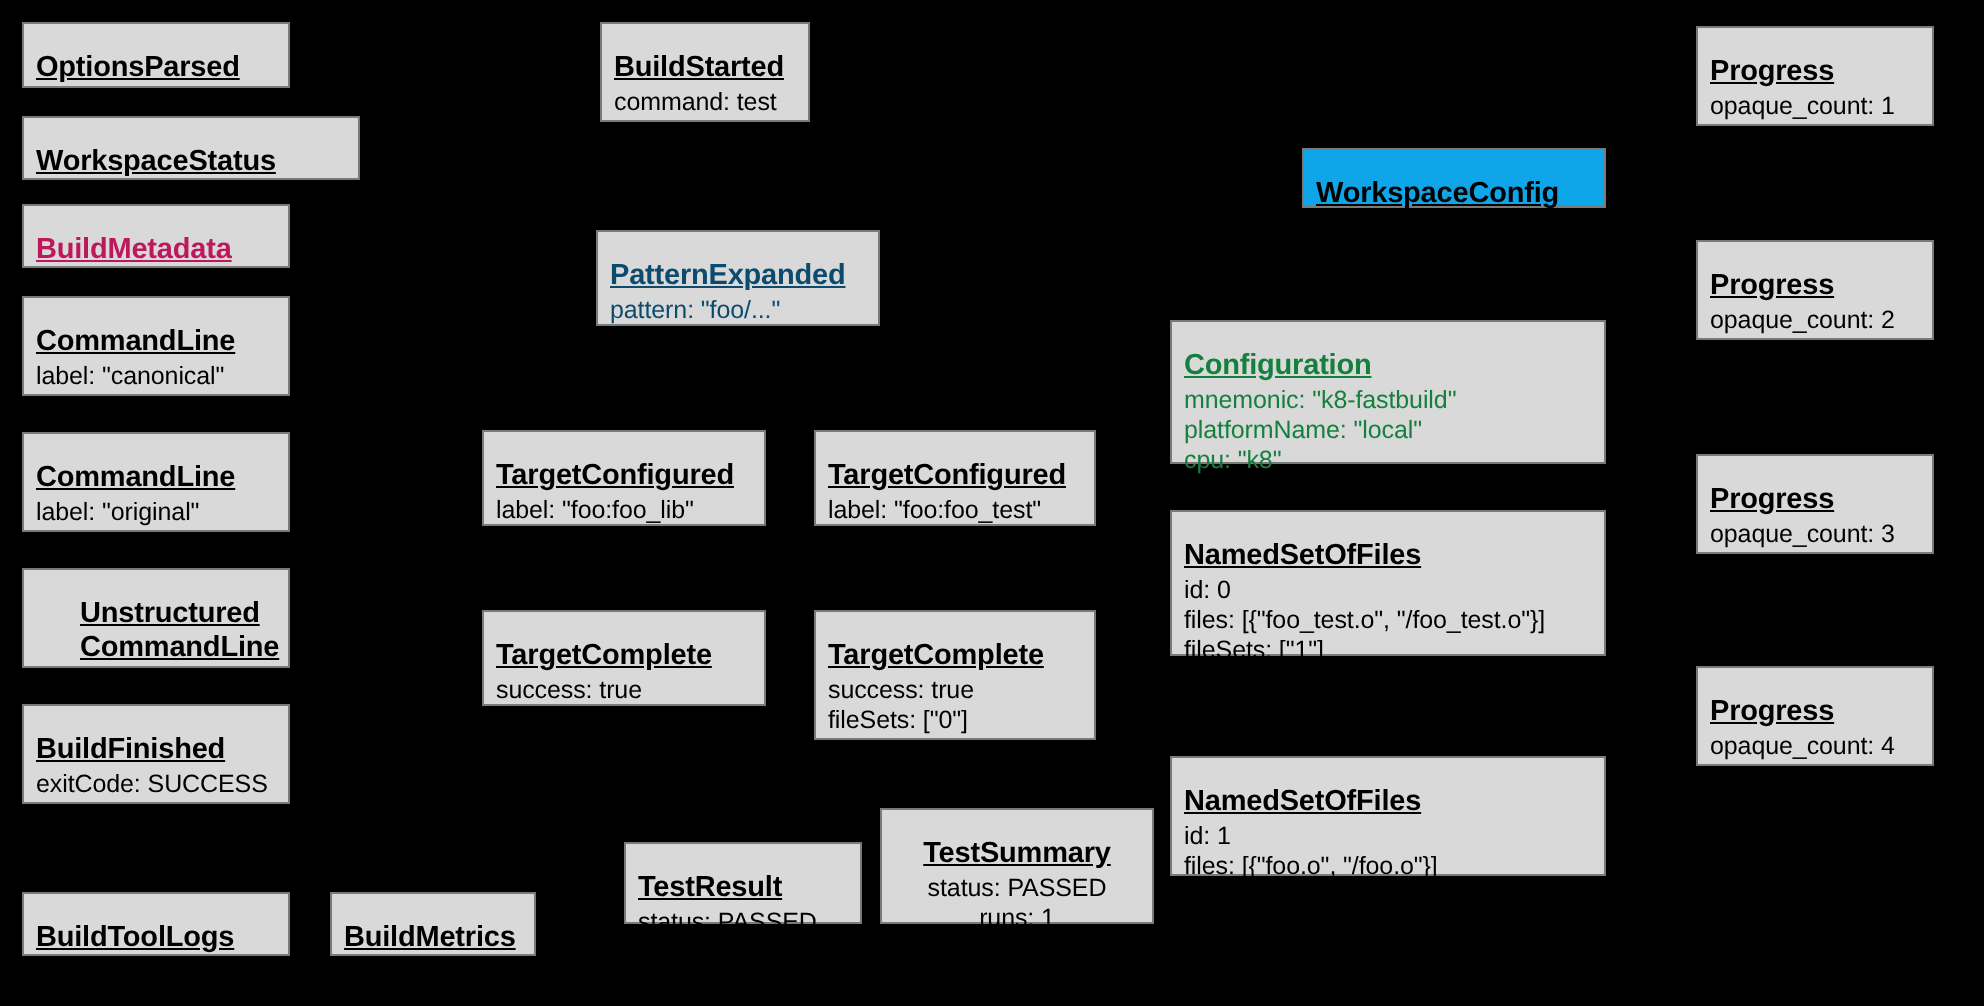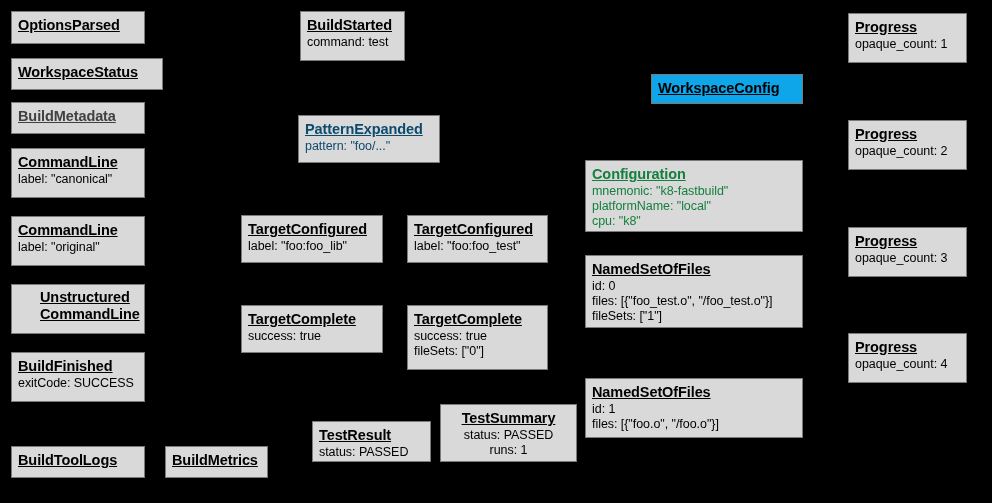--- a/index.html
+++ b/index.html
@@ -24,37 +24,37 @@
     padding: 4px 6px 5px 6px;
     line-height: 1.18;
   }
   .node-title {
     display: inline-block;
     font-size: 14.5px;
     font-weight: bold;
     text-decoration: underline;
     letter-spacing: -0.1px;
     white-space: pre-line;
-    margin: 0 0 1px 0;
+    margin: 10px 0 1px 0;
   }
   .node-fields {
     font-size: 12.5px;
     font-weight: normal;
     white-space: pre-line;
     letter-spacing: -0.05px;
   }
   .node-fields:empty { display: none; }
 </style>
 </head>
 <body>
 
 <div id="canvas" style="width: 992px; height: 503px; background: rgb(0, 0, 0);">
     <div class="node" style="left: 11px; top: 11px; width: 134px; height: 33px; background: rgb(217, 217, 217); border-color: rgb(122, 122, 122); color: rgb(0, 0, 0);"><div class="node-title">OptionsParsed</div></div>
-    <div class="node" style="left: 11px; top: 58px; width: 152px; height: 32px; background: rgb(217, 217, 217); border-color: rgb(122, 122, 122); color: rgb(0, 0, 0);"><div class="node-title">WorkspaceStatus</div></div>
-    <div class="node" style="left: 11px; top: 102px; width: 134px; height: 32px; background: rgb(217, 217, 217); border-color: rgb(122, 122, 122); color: #404040;"><div class="node-title">BuildMetadata</div></div>
+    <div class="node" style="left: 11px; top: 58px; width: 169px; height: 32px; background: rgb(217, 217, 217); border-color: rgb(122, 122, 122); color: rgb(0, 0, 0);"><div class="node-title">WorkspaceStatus</div></div>
+    <div class="node" style="left: 11px; top: 102px; width: 134px; height: 32px; background: rgb(217, 217, 217); border-color: rgb(122, 122, 122); color: #be185d;"><div class="node-title">BuildMetadata</div></div>
     <div class="node" style="left: 11px; top: 148px; width: 134px; height: 50px; background: rgb(217, 217, 217); border-color: rgb(122, 122, 122); color: rgb(0, 0, 0);"><div class="node-title">CommandLine</div><div class="node-fields">label: "canonical"</div></div>
     <div class="node" style="left: 11px; top: 216px; width: 134px; height: 50px; background: rgb(217, 217, 217); border-color: rgb(122, 122, 122); color: rgb(0, 0, 0);"><div class="node-title">CommandLine</div><div class="node-fields">label: "original"</div></div>
     <div class="node" style="left: 11px; top: 284px; width: 134px; height: 50px; background: rgb(217, 217, 217); border-color: rgb(122, 122, 122); color: rgb(0, 0, 0); padding-left: 28px;"><div class="node-title">Unstructured
 CommandLine</div></div>
     <div class="node" style="left: 11px; top: 352px; width: 134px; height: 50px; background: rgb(217, 217, 217); border-color: rgb(122, 122, 122); color: rgb(0, 0, 0);"><div class="node-title">BuildFinished</div><div class="node-fields">exitCode: SUCCESS</div></div>
     <div class="node" style="left: 11px; top: 446px; width: 134px; height: 32px; background: rgb(217, 217, 217); border-color: rgb(122, 122, 122); color: rgb(0, 0, 0);"><div class="node-title">BuildToolLogs</div></div>
     <div class="node" style="left: 165px; top: 446px; width: 103px; height: 32px; background: rgb(217, 217, 217); border-color: rgb(122, 122, 122); color: rgb(0, 0, 0); text-decoration: underline;"><div class="node-title">BuildMetrics</div></div>
     <div class="node" style="left: 300px; top: 11px; width: 105px; height: 50px; background: rgb(217, 217, 217); border-color: rgb(122, 122, 122); color: rgb(0, 0, 0);"><div class="node-title">BuildStarted</div><div class="node-fields">command: test</div></div>
     <div class="node" style="left: 298px; top: 115px; width: 142px; height: 48px; background: rgb(217, 217, 217); border-color: rgb(122, 122, 122); color: #0c4a6e;"><div class="node-title">PatternExpanded</div><div class="node-fields">pattern: "foo/..."</div></div>
     <div class="node" style="left: 241px; top: 215px; width: 142px; height: 48px; background: rgb(217, 217, 217); border-color: rgb(122, 122, 122); color: rgb(0, 0, 0);"><div class="node-title">TargetConfigured</div><div class="node-fields">label: "foo:foo_lib"</div></div>

